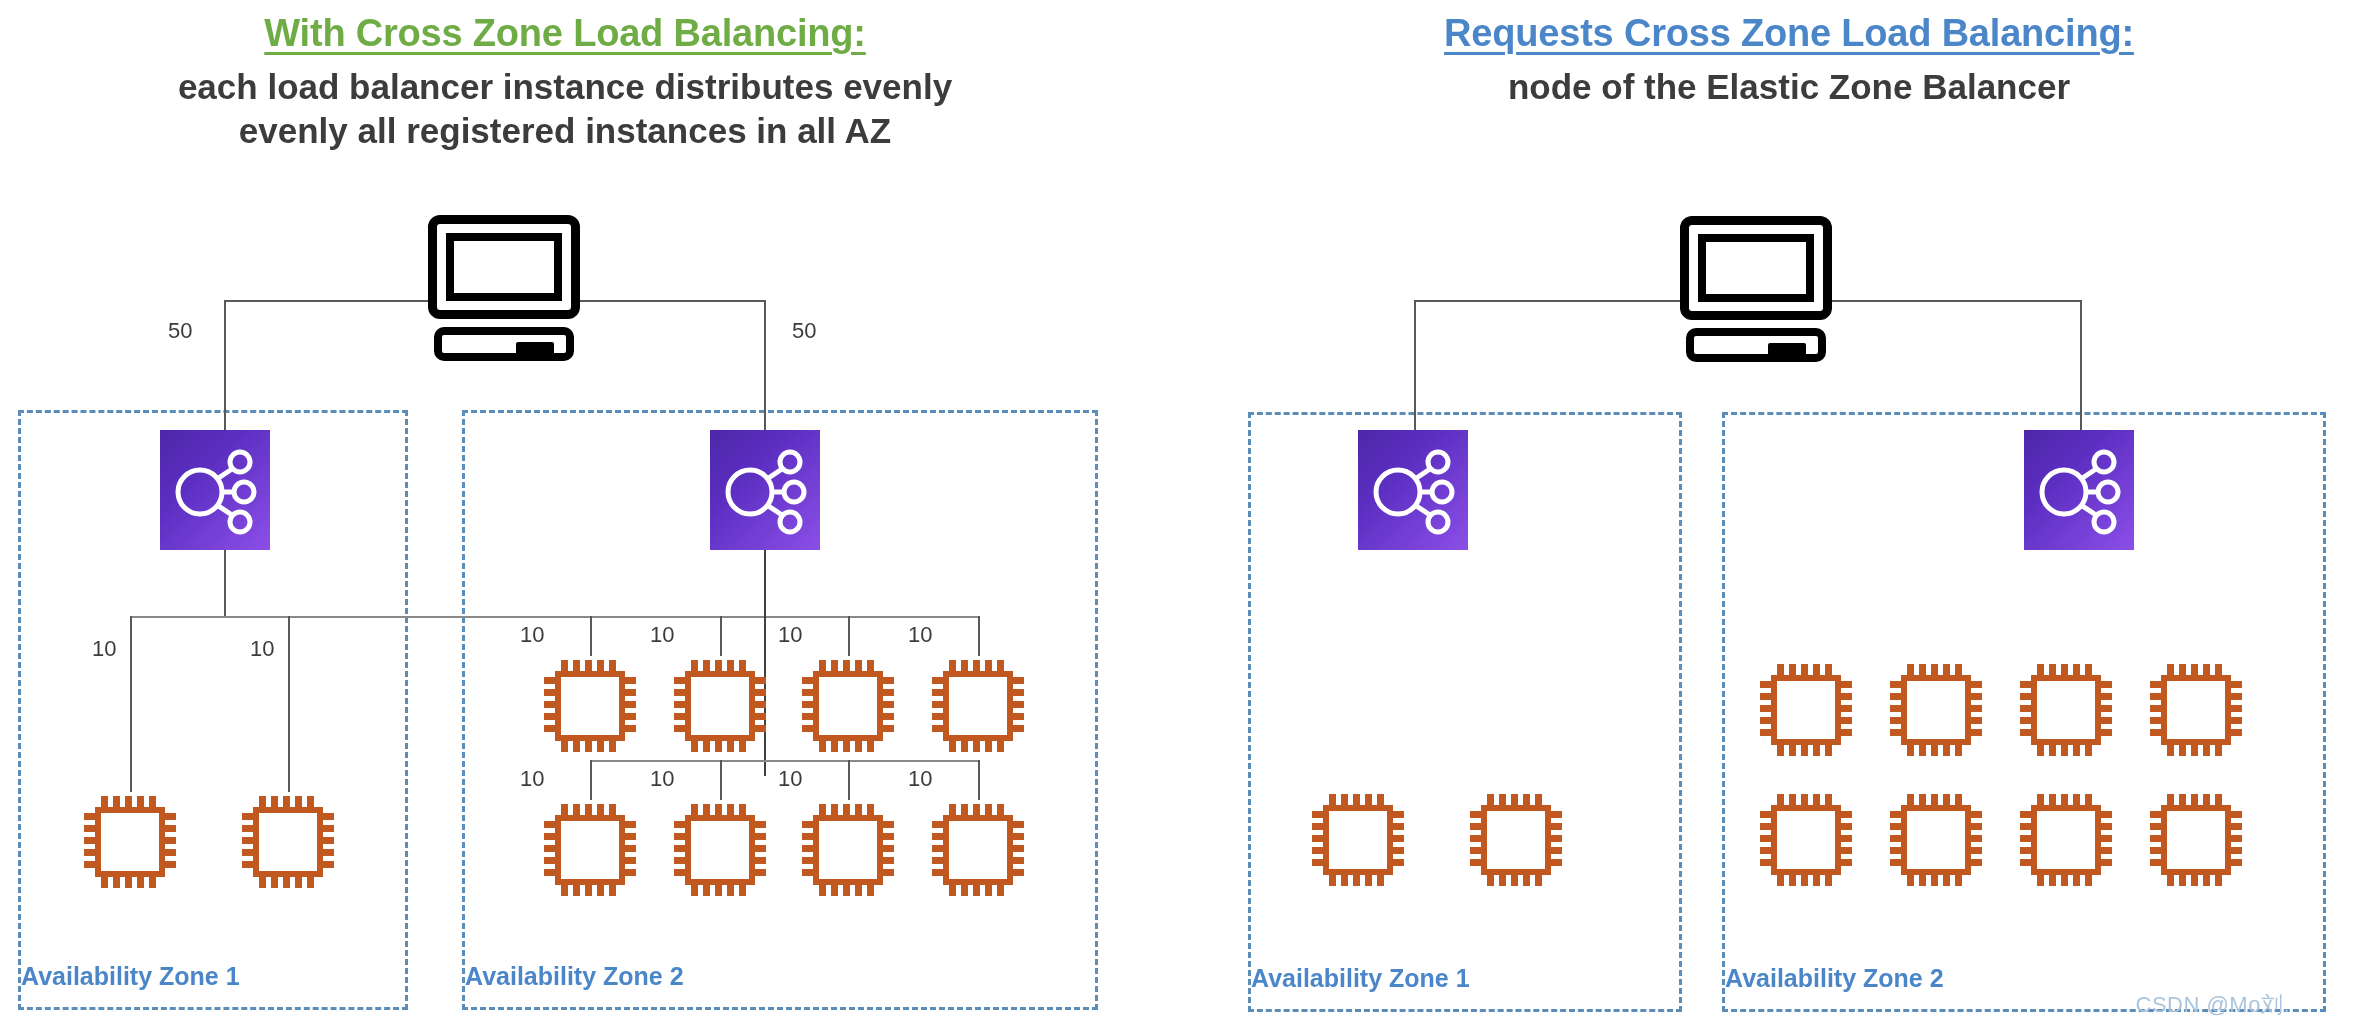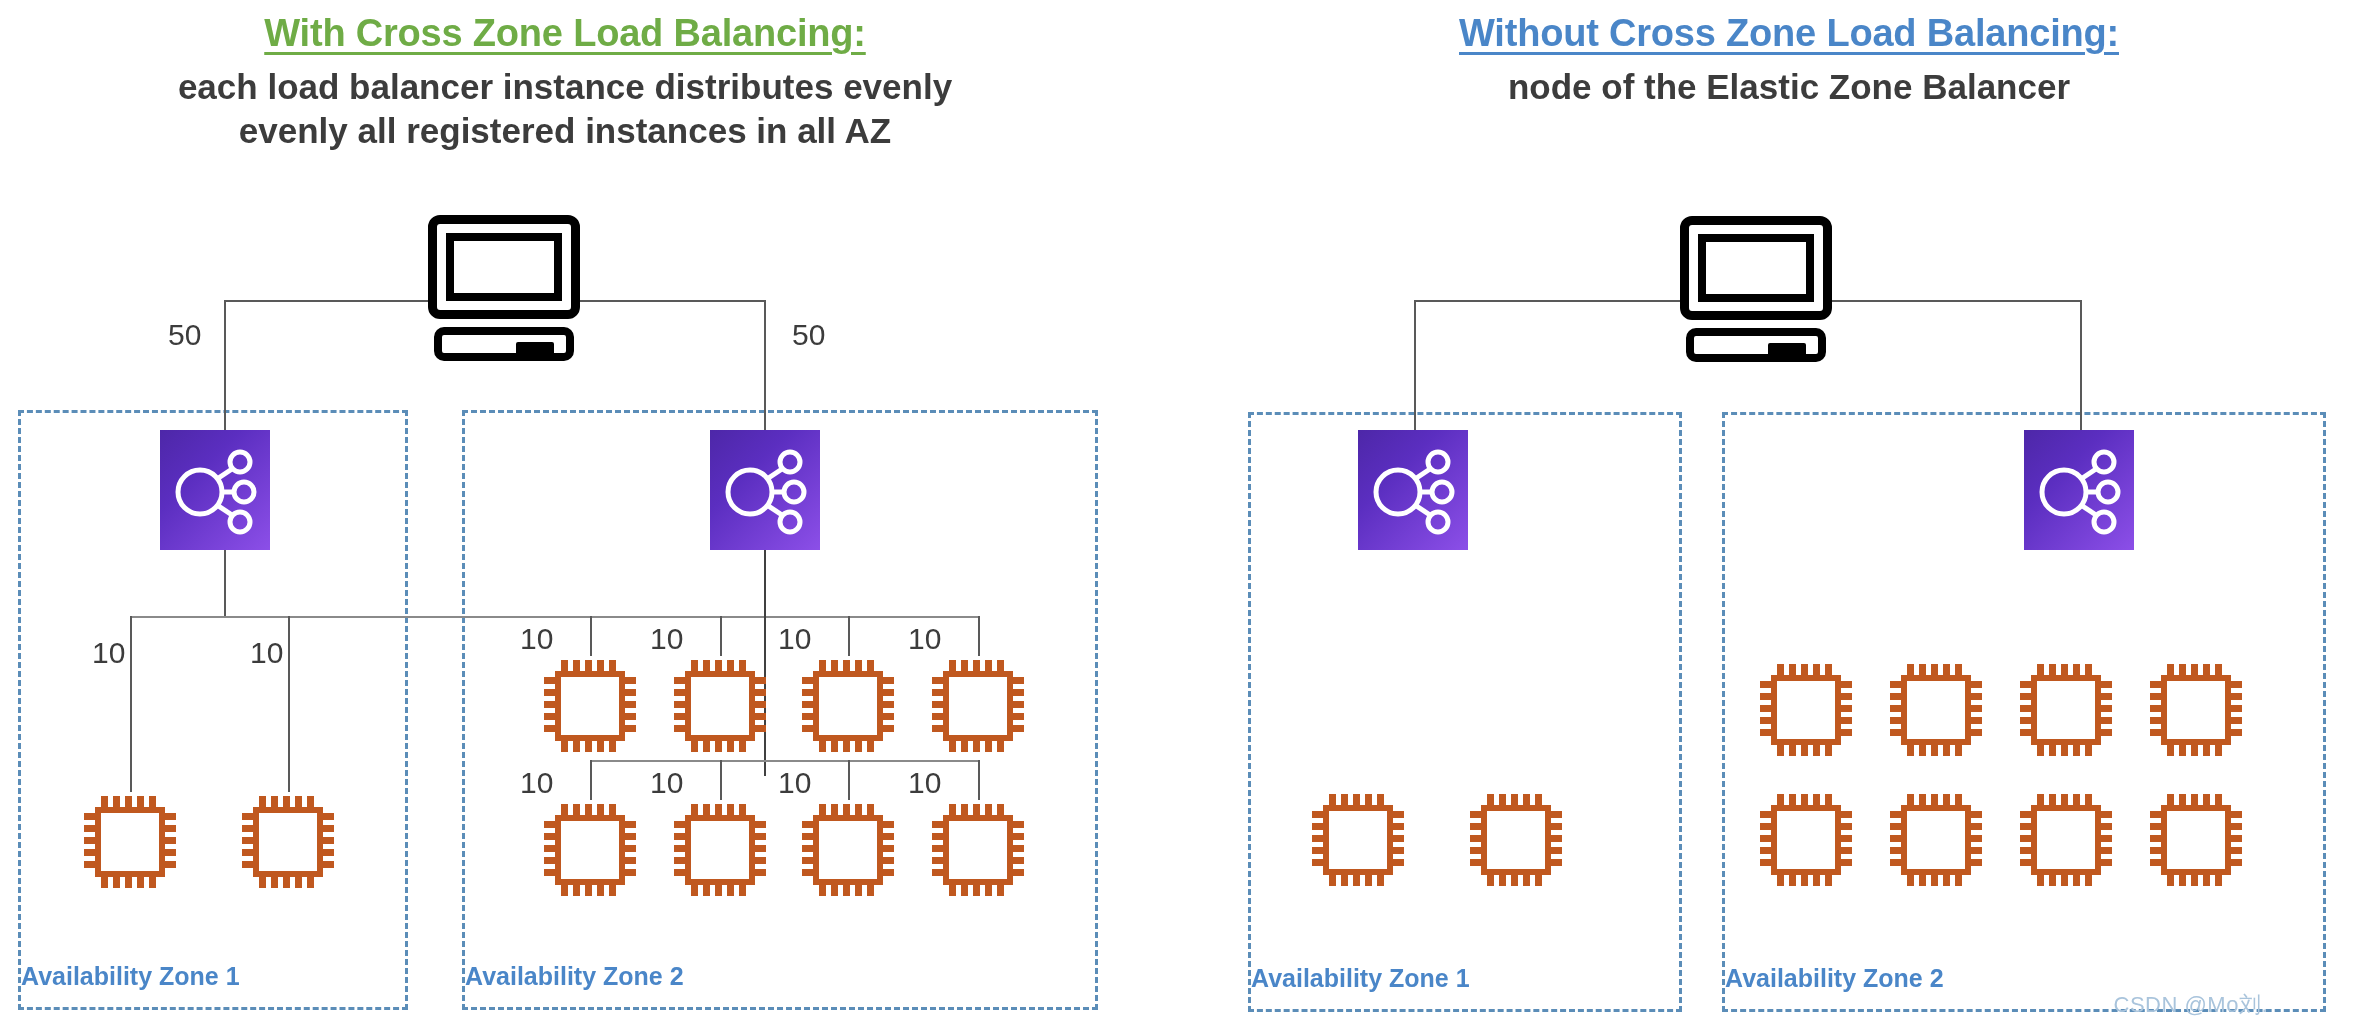--- a/index.html
+++ b/index.html
@@ -12,20 +12,21 @@
     height: 1028px;
     font-family: "Liberation Sans", sans-serif;
     position: relative;
     overflow: hidden;
   }
   .stage {
     position: absolute;
     left: 0; top: 0;
     width: 2278px;
     height: 1028px;
+    padding-left: 22px;
   }
   .panel {
     position: absolute;
     top: 0;
     height: 1028px;
   }
   #panel-left  { left: 0px;    width: 1130px; }
   #panel-right { left: 1224px; width: 1130px; }
 
   
@@ -78,21 +79,21 @@
     position: absolute;
     background: #595959;
   }
   .line-h { height: 2px; }
   .line-v { width: 2px; }
   .line-thick { background: #404040; }
   .line-thin  { background: #8A8A8A; }
 
   .edge-label {
     position: absolute;
-    font-size: 30px;
+    font-size: 22px;
     color: #3C3C3C;
     white-space: nowrap;
   }
 
   
   .computer {
     position: absolute;
     width: 152px;
     height: 142px;
   }
@@ -510,21 +511,21 @@
           <rect x="69" y="81" width="7" height="15" fill="#C0581F"></rect>
           <rect x="4" y="69" width="15" height="7" fill="#C0581F"></rect>
           <rect x="81" y="69" width="15" height="7" fill="#C0581F"></rect>
         </svg>
       </div>
   </div>
 
   <div class="panel" id="panel-right">
 
     <div class="title-block">
-      <div class="title-main title-blue">Without Cross Zone Load Balancing:</div>
+      <div class="title-main title-blue">Requests Cross Zone Load Balancing:</div>
       <div class="title-sub">
         <div>node of the Elastic Zone Balancer</div>
       </div>
     </div>
 
     <div class="az-box" style="left:24px; top:412px; width:434px; height:600px;">
       <div class="az-label">Availability Zone 1</div>
     </div>
     <div class="az-box" style="left:498px; top:412px; width:604px; height:600px;">
       <div class="az-label">Availability Zone 2</div>

